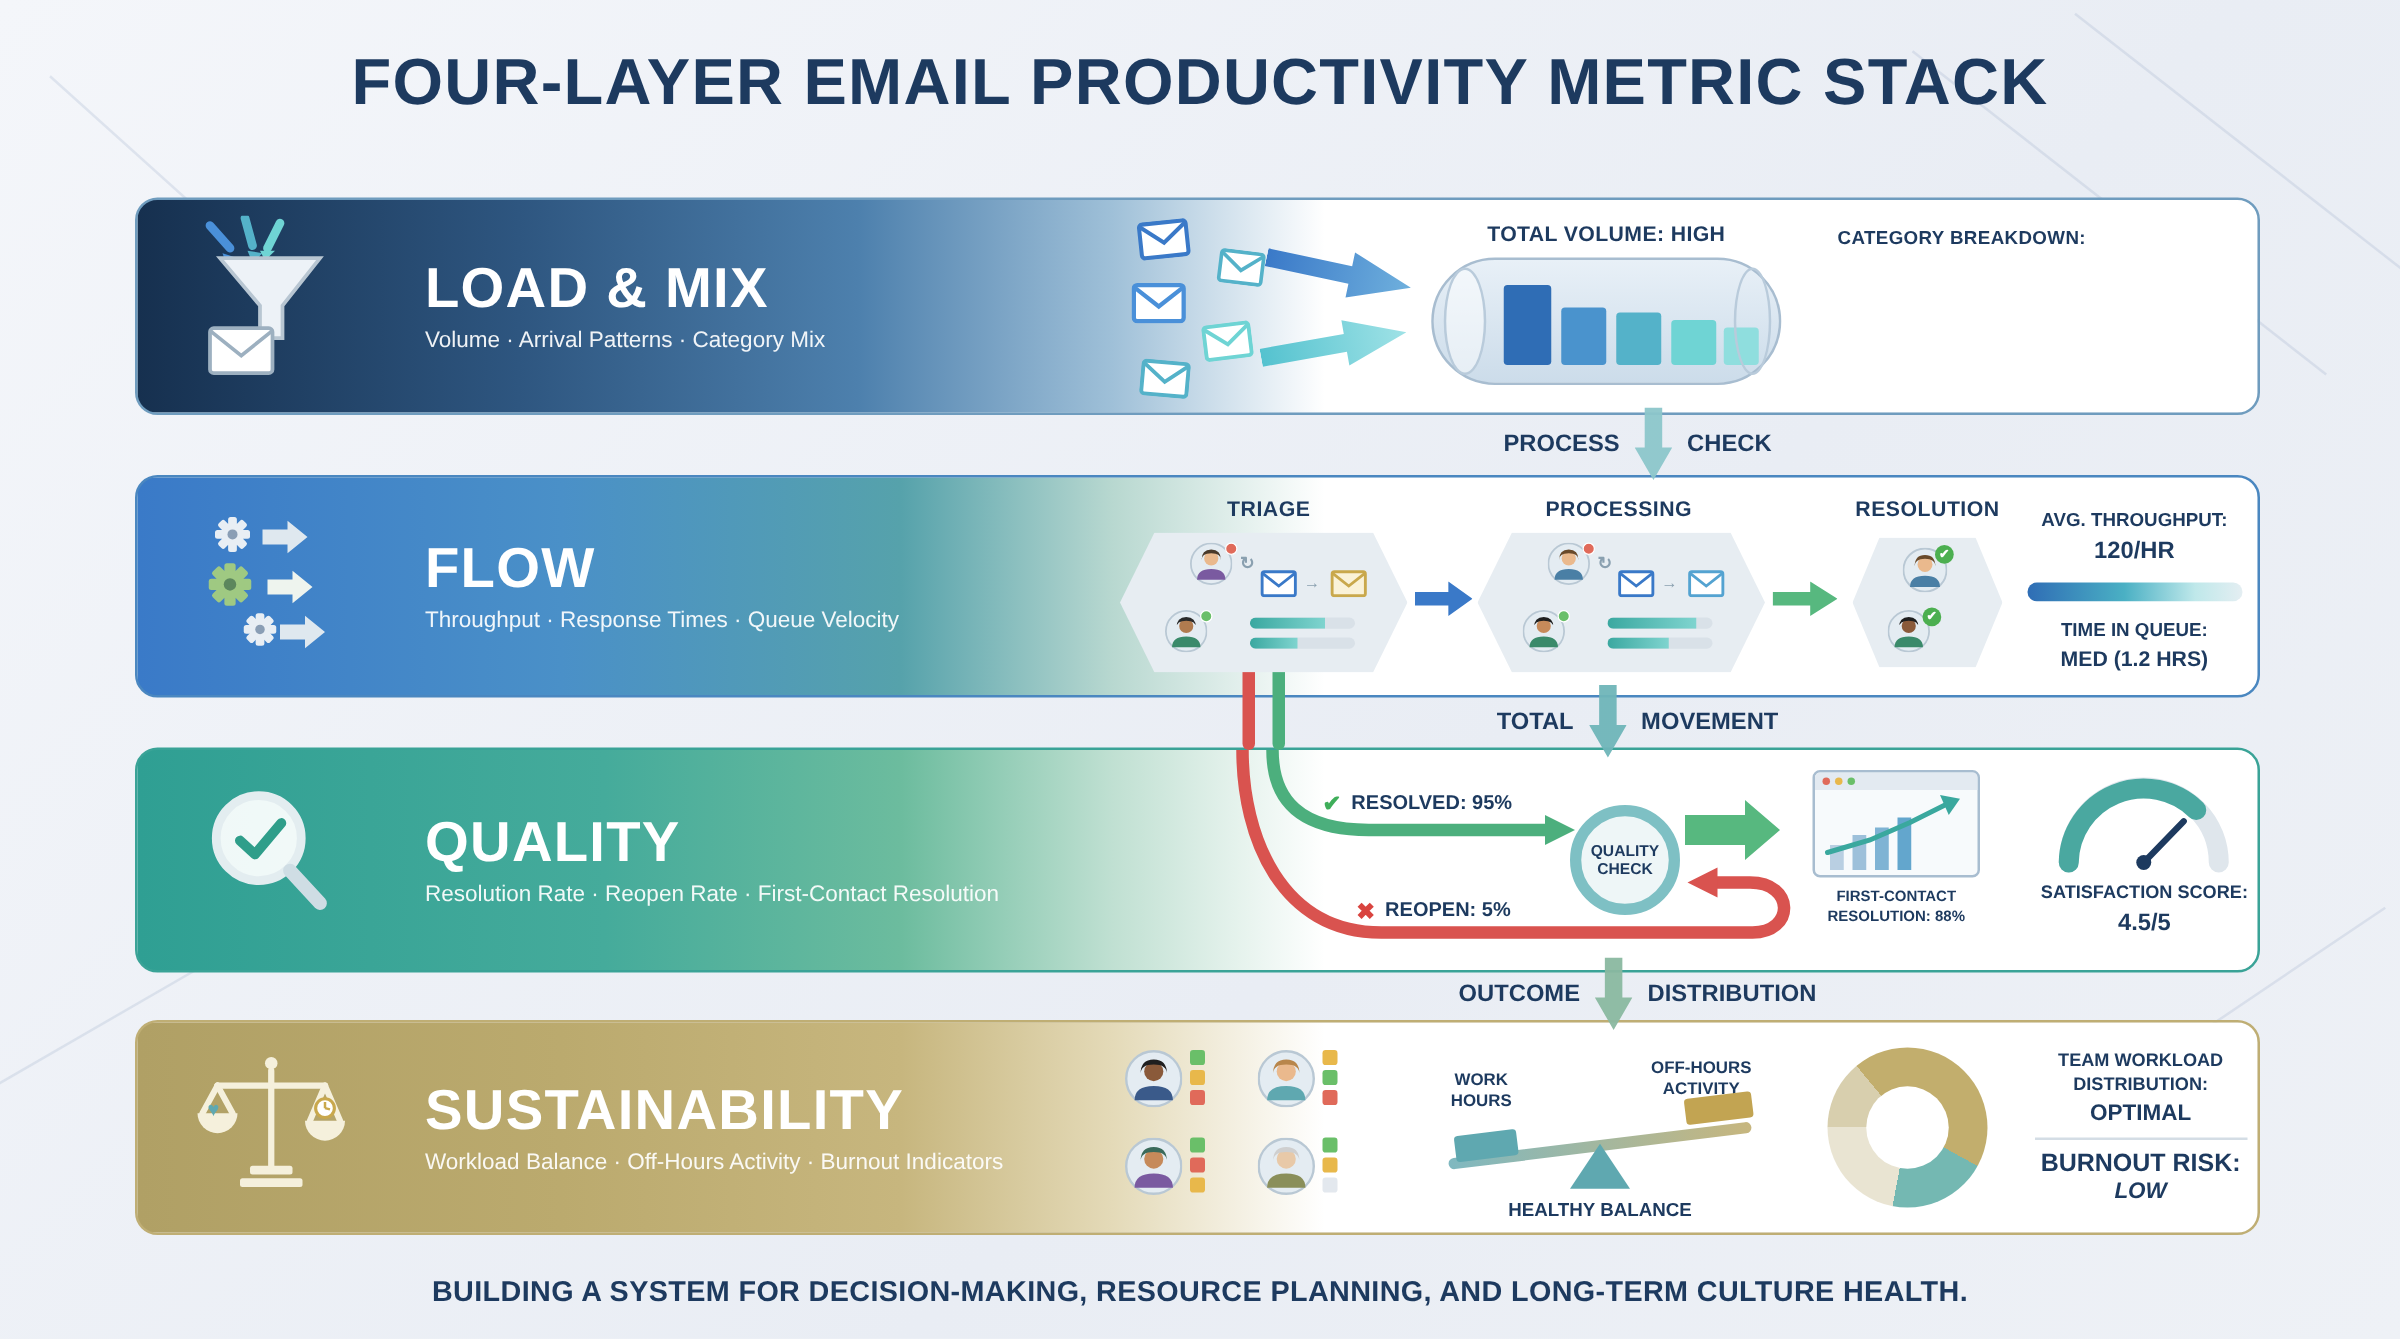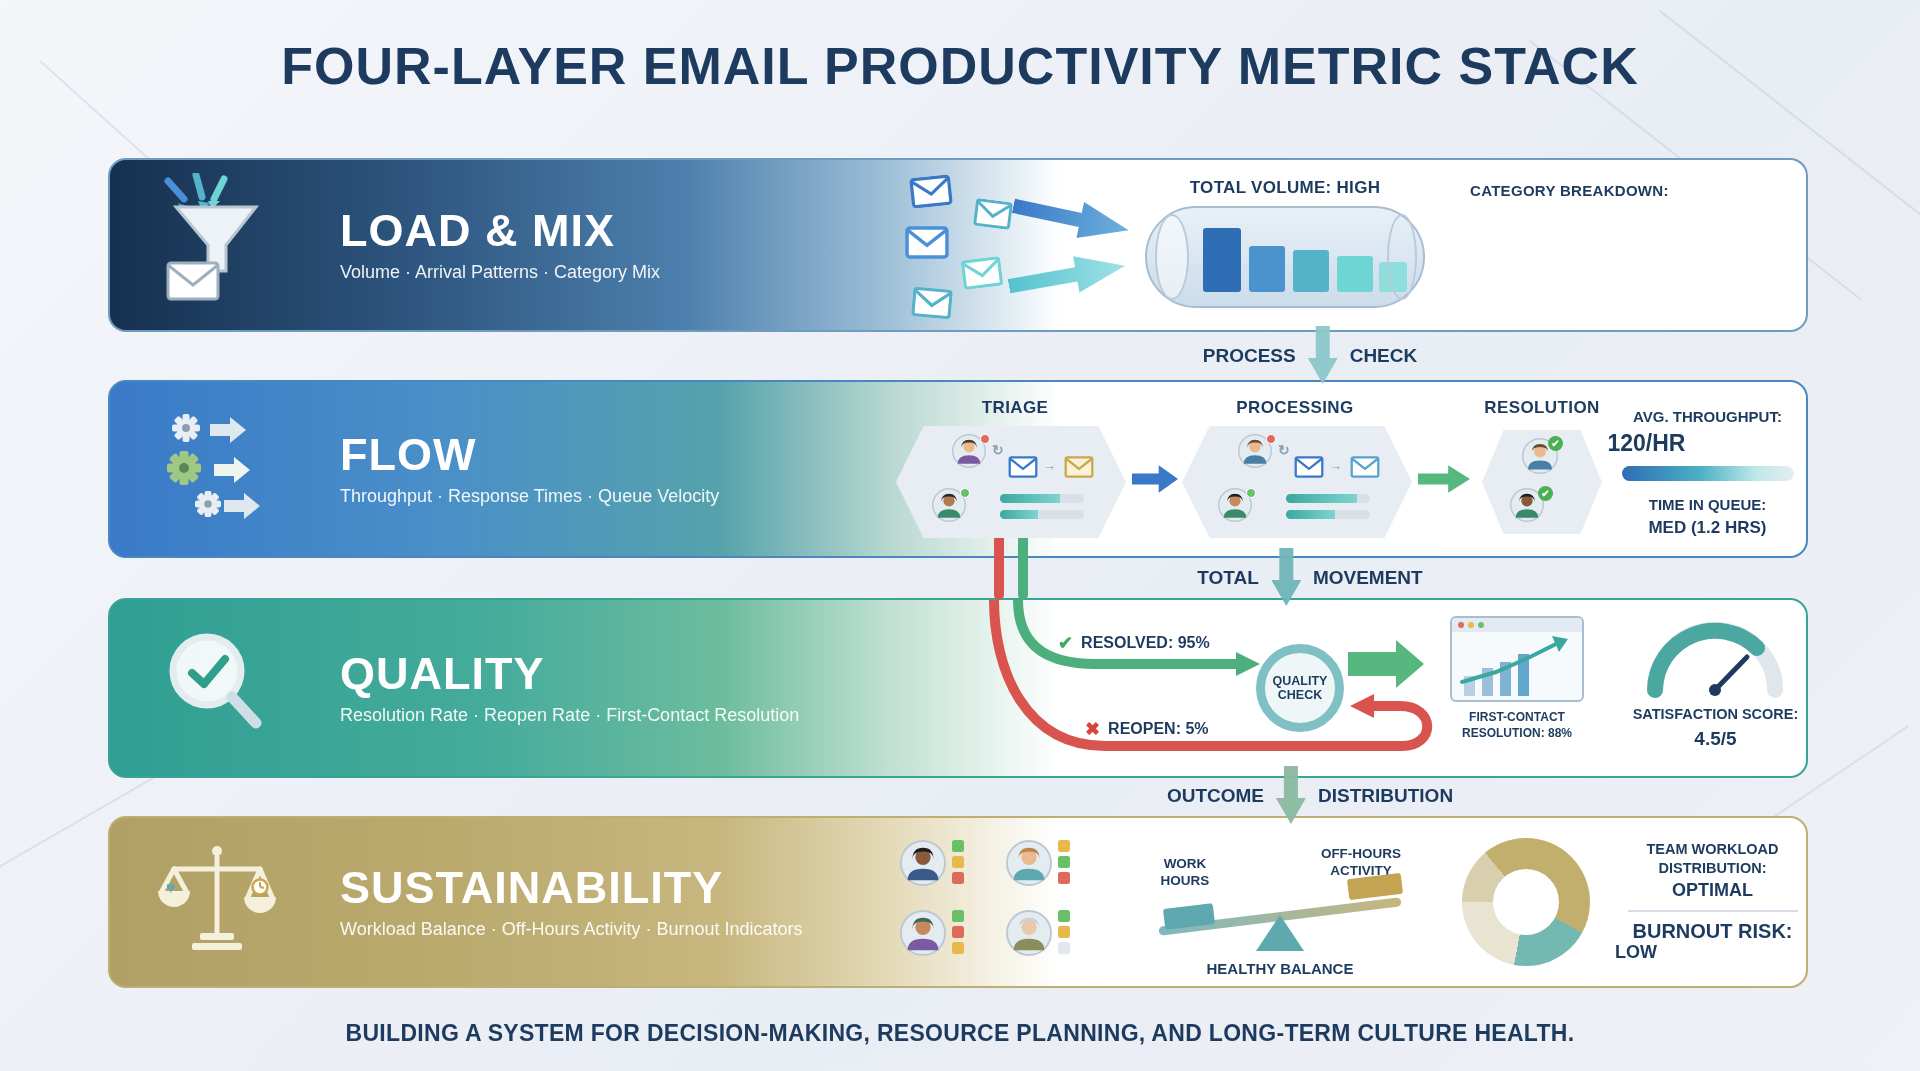--- a/index.html
+++ b/index.html
@@ -227,21 +227,21 @@
           <use href="#sym-avatar"></use>
         </svg>
       <span class="badge" style="left:66px;top:6px;">✔</span>
       <svg class="av" style="left:28px;top:58px;--skin:#8a5a3a;--hair:#1f1f1f;--shirt:#3a8a6a;" width="34" height="34">
           <use href="#sym-avatar"></use>
         </svg>
       <span class="badge" style="left:56px;top:56px;">✔</span>
     </div>
 
     <div class="lbl" style="left:1505px;top:26px;width:185px;text-align:center;font-size:15px;">AVG. THROUGHPUT:</div>
-    <div class="lbl" style="left:1444px;top:48px;width:185px;text-align:center;font-size:23px;">120/HR</div>
+    <div class="lbl" style="left:1505px;top:48px;width:185px;text-align:center;font-size:19px;">120/HR</div>
     <div class="abs" style="left:1512px;top:84px;width:172px;height:15px;border-radius:8px;background:linear-gradient(90deg,#2f6db5,#4ab0c4 45%,#bfe8ea 78%,#e4eef2);"></div>
     <div class="lbl" style="left:1505px;top:114px;width:185px;text-align:center;font-size:15px;">TIME IN QUEUE:</div>
     <div class="lbl" style="left:1505px;top:136px;width:185px;text-align:center;font-size:17px;">MED (1.2 HRS)</div>
   </div>
 
   <div class="layer" id="layer3">
     <div class="layer-icon">
       <svg width="130" height="130" viewBox="0 0 130 130">
         <circle cx="55" cy="50" r="34" fill="rgba(255,255,255,.93)" stroke="#e3edf0" stroke-width="7"></circle>
         <path d="M40 52 L52 63 L73 38" fill="none" stroke="#2f9e8a" stroke-width="8" stroke-linecap="round" stroke-linejoin="round"></path>
@@ -374,21 +374,21 @@
     <div class="abs" style="left:1238px;top:58px;width:54px;height:21px;background:#c2a452;border-radius:3px;transform:rotate(-7deg);"></div>
     <div class="abs" style="left:1146px;top:97px;width:0;height:0;border-left:24px solid transparent;border-right:24px solid transparent;border-bottom:36px solid #5fa8b0;"></div>
     <div class="lbl" style="left:1060px;top:142px;width:220px;text-align:center;font-size:15px;">HEALTHY BALANCE</div>
 
     <div class="donut" style="left: 1352px; top: 20px; width: 128px; height: 128px; background: conic-gradient(from -90deg, rgb(216, 207, 174) 0%, rgb(216, 207, 174) 14%, rgb(194, 174, 109) 14%, rgb(194, 174, 109) 58%, rgb(116, 184, 178) 58%, rgb(116, 184, 178) 78%, rgb(233, 228, 210) 78%, rgb(233, 228, 210) 100%);"></div>
 
     <div class="lbl" style="left:1505px;top:22px;width:195px;text-align:center;font-size:14.5px;line-height:1.3;">TEAM WORKLOAD DISTRIBUTION:</div>
     <div class="lbl" style="left:1505px;top:62px;width:195px;text-align:center;font-size:18px;">OPTIMAL</div>
     <div class="abs" style="left:1518px;top:92px;width:170px;height:2px;background:#d4dde5;"></div>
     <div class="lbl" style="left:1505px;top:102px;width:195px;text-align:center;font-size:20px;">BURNOUT RISK:</div>
-    <div class="lbl" style="left:1505px;top:124px;width:195px;font-size:18px;">LOW</div>
+    <div class="lbl" style="left:1505px;top:124px;width:195px;text-align:center;font-size:18px;font-style:italic;">LOW</div>
   </div>
 
   <div class="connector" style="top:336px;left:1310px;height:40px;">
     <span>PROCESS</span>
     <svg width="30" height="60" viewBox="0 0 30 60">
         <polygon points="8,0 22,0 22,32 30,32 15,58 0,32 8,32" fill="#8cc6ca" opacity=".95"></polygon>
       </svg>
     <span>CHECK</span>
   </div>
   <div class="connector" style="top:560px;left:1310px;height:36px;">

